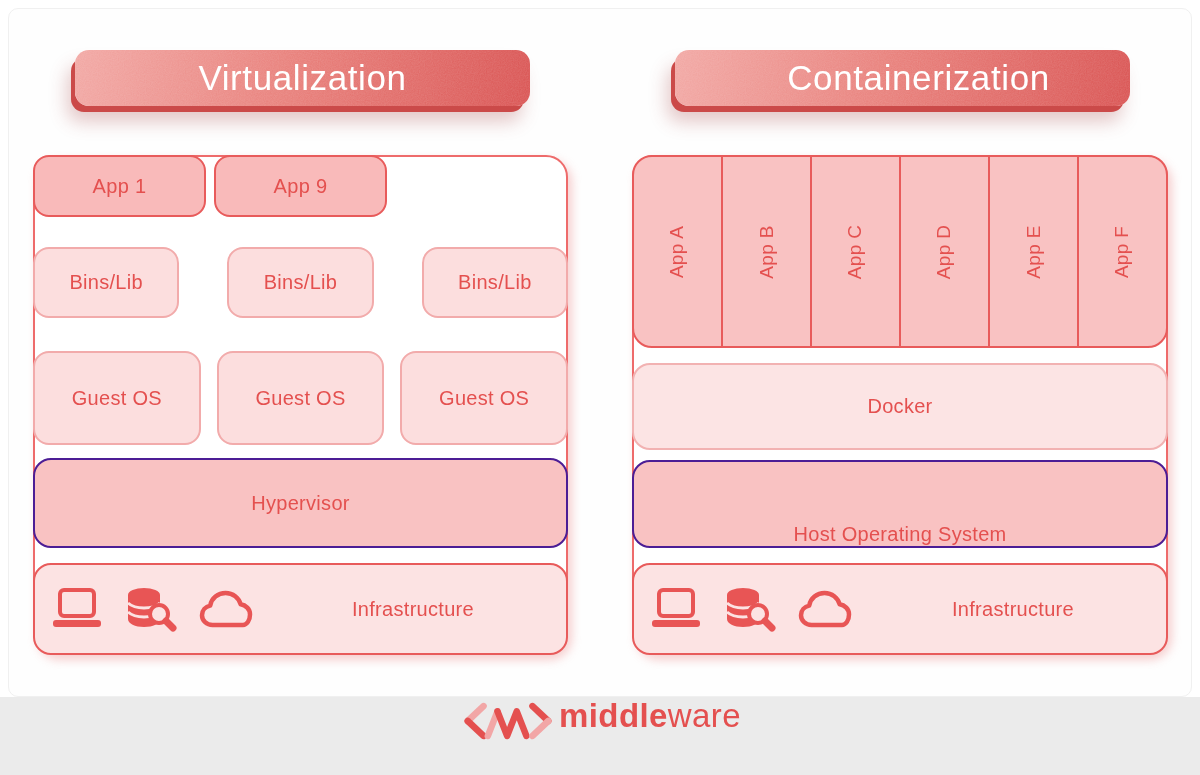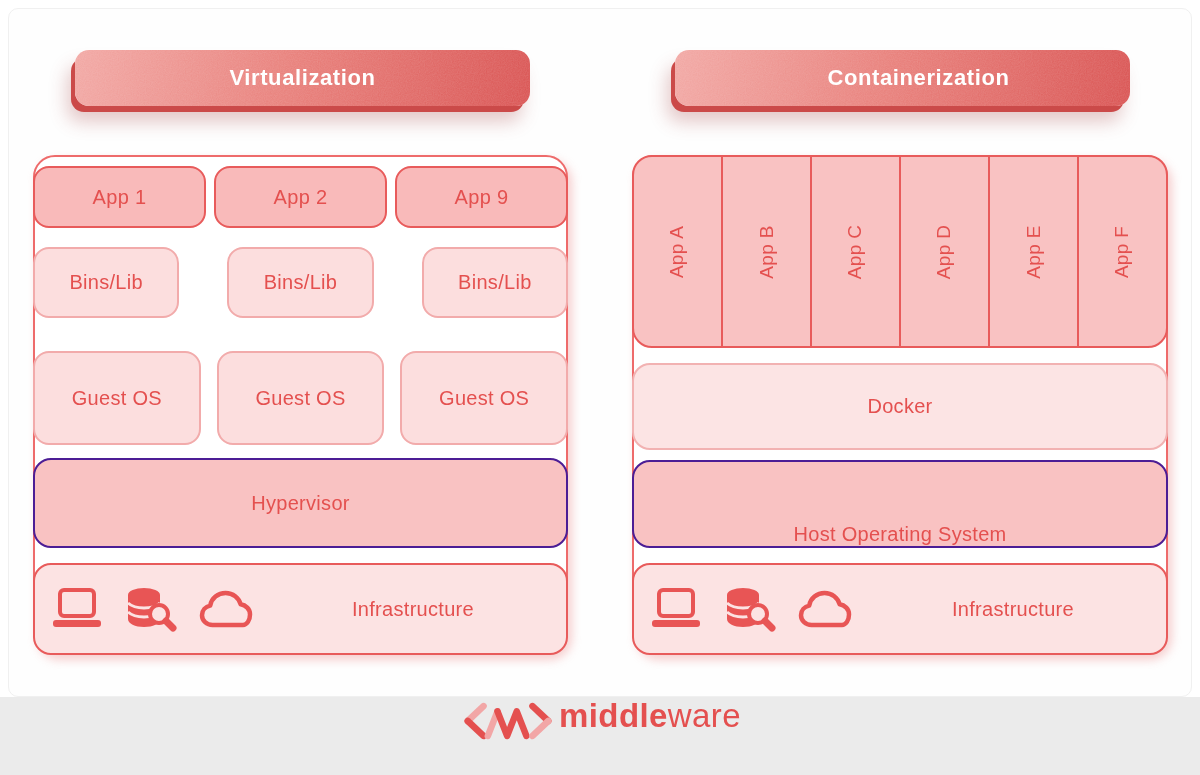--- a/index.html
+++ b/index.html
@@ -17,22 +17,22 @@
     position:absolute; top:50px; width:455px; height:56px;
     border-radius:14px; overflow:hidden;
     background:linear-gradient(100deg,#f2a7a3 0%,#e87d78 48%,#d95251 100%);
     display:flex; align-items:center; justify-content:center;
     box-shadow:-5px 7px 0 -1px #cb4a49, -8px 16px 18px rgba(160,60,60,0.28);
   }
   .banner-left  { left:75px; }
   .banner-right { left:675px;padding-left:32px; }
   .banner .grain { position:absolute; inset:0; width:100%; height:100%; opacity:.5; }
   .banner .label {
-    position:relative; z-index:2; color:#ffffff; font-size:22px;
-    font-weight:700; letter-spacing:.6px;
+    position:relative; z-index:2; color:#ffffff; font-size:35px;
+    font-weight:400; letter-spacing:.6px;
   }
   
   .panel {
     position:absolute; top:155px; height:500px; background:#ffffff;
     border:2px solid #ee6b6b; border-radius:22px;
     box-shadow:4px 5px 10px rgba(238,150,150,0.45);
   }
   .panel-left  { left:33px;  width:535px; }
   .panel-right { left:632px; width:536px; }
   .panel .inner { position:absolute; left:-2px; top:-2px; width:calc(100% + 4px); height:calc(100% + 4px); }
@@ -42,21 +42,21 @@
     color:#e4504f; font-size:20px; font-weight:500; letter-spacing:.3px;
   }
   .fill-strong  { background:#f9baba; border:2px solid #e85b5b; }
   .fill-barstr  { background:#f9c2c2; border:2px solid #4c1d95; }
   .fill-light   { background:#fcdede; border:2px solid #f2abab; }
   .fill-infra   { background:#fce3e3; border:2px solid #e85b5b; }
   .fill-docker  { background:#fce4e4; border:2px solid #f2b2b2; }
 
   .row3 { position:absolute; left:0; width:100%; display:grid; grid-template-columns:1fr 1fr 1fr; gap:16px; }
   .row3 .cell { border-radius:16px; }
-  .row-apps  { top:11px;     height:62px;gap:8px; }
+  .row-apps  { top:0;     height:62px;gap:8px; }
   .row-bins  { top:92px;  height:71px;gap:48px; }
   .row-guest { top:196px; height:94px; }
   .bar { position:absolute; left:0; width:100%; border-radius:18px; }
   .bar-hypervisor { top:303px; height:90px; }
   .bar-docker     { top:208px; height:87px; }
   .bar-hostos     { top:305px; height:88px;align-items:flex-end; }
   .bar-infra      { top:408px; height:92px; justify-content:flex-start; padding-left:16px; }
 
   
   .apps-block {
@@ -111,23 +111,20 @@
       </svg>
     <span class="label">Containerization</span>
   </div>
 
   <div class="panel panel-left">
     <div class="inner">
 
       <div class="row3 row-apps">
         <div class="cell fill-strong">
             <span>App 1</span>
-          </div>
-        <div class="cell fill-strong">
-            <span>App 2</span>
           </div>
         <div class="cell fill-strong">
             <span>App 9</span>
           </div>
       </div>
 
       <div class="row3 row-bins">
         <div class="cell fill-light">
             <span>Bins/Lib</span>
           </div>

